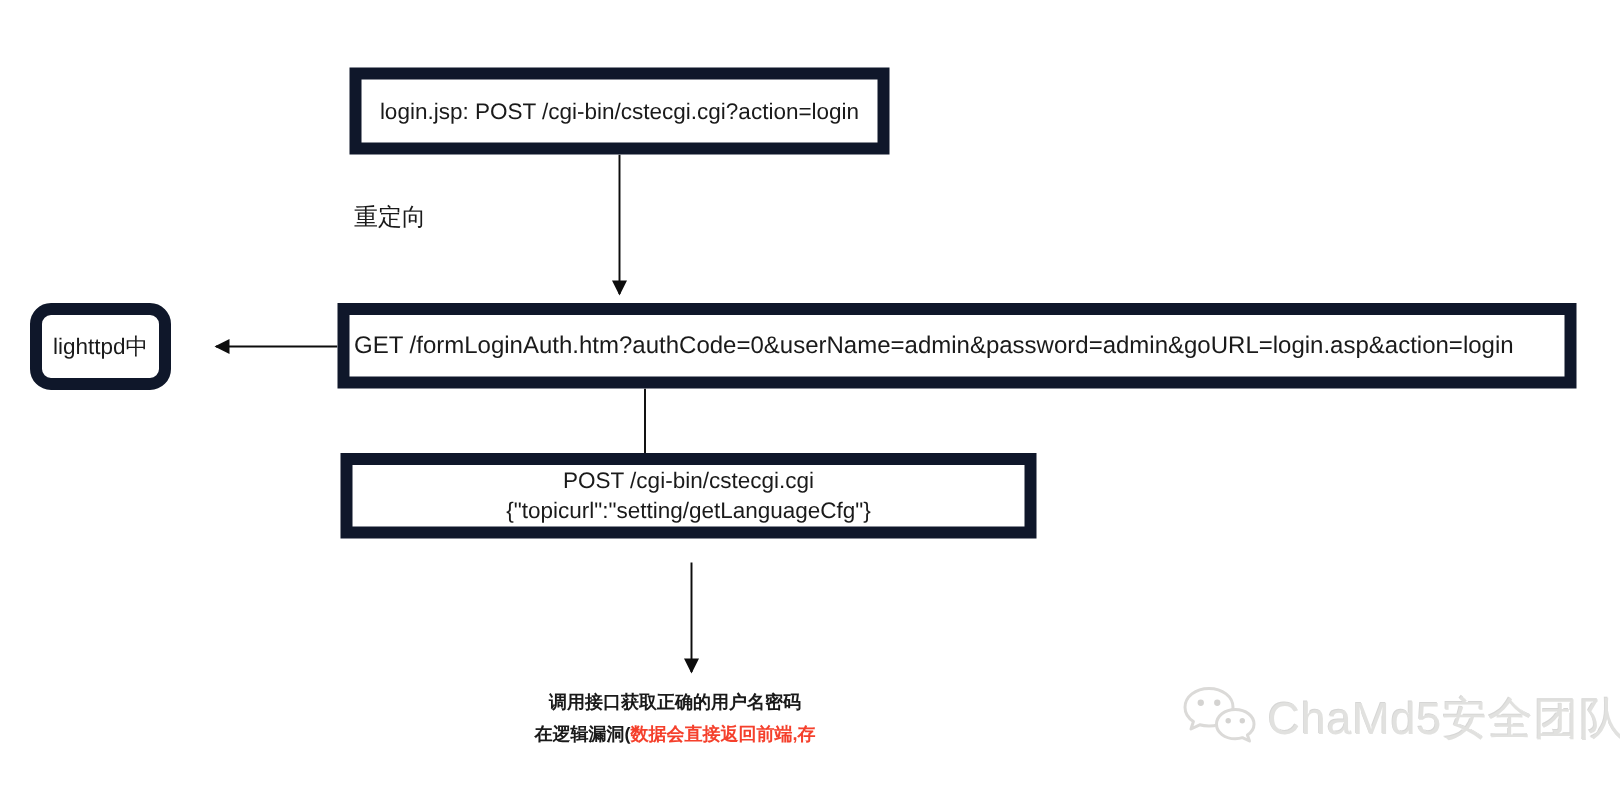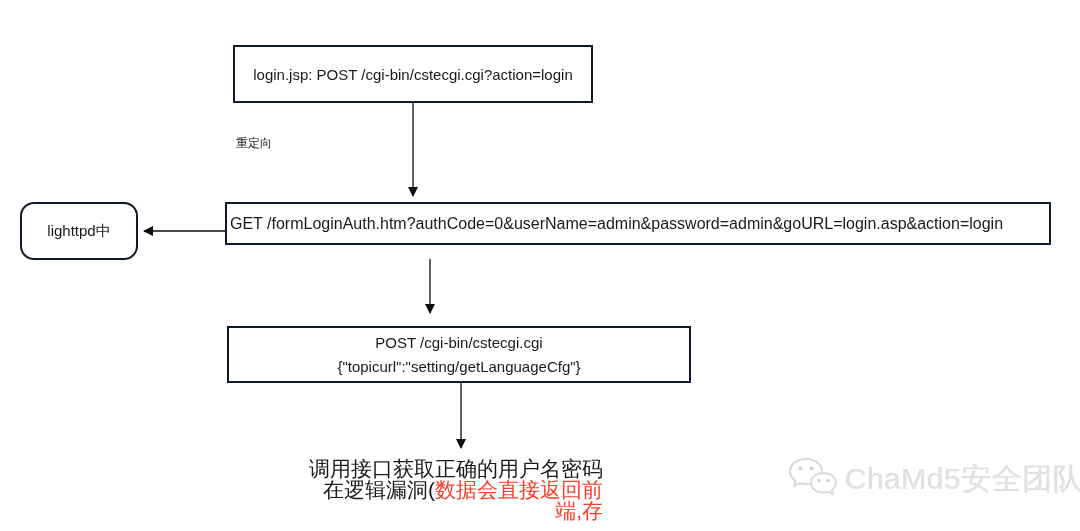--- a/index.html
+++ b/index.html
@@ -8,45 +8,45 @@
     width: 1080px;
     height: 531px;
     background: #ffffff;
     font-family: "Liberation Sans", sans-serif;
     overflow: hidden;
     color: #1a1a1a;
   }
   .box {
     position: absolute;
     box-sizing: border-box;
-    border: 2px solid #0f172a;
+    border: 8px solid #0f172a;
     background: #ffffff;
     color: #1a1a1a;
   }
   .two-line {
     display: flex;
     flex-direction: column;
     justify-content: space-evenly;
     align-items: center;
     text-align: center;
   }
   .top-box    { left: 233px; top: 45px;  width: 360px; height: 58px; font-size: 15px; }
-  .get-box    { left: 225px; top: 202px; width: 826px; height: 43px;
+  .get-box    { left: 225px; top: 202px; width: 826px; height: 57px;
                 display: flex; align-items: center; font-size: 16px; padding-left: 3px;
                 white-space: nowrap; }
-  .lighttpd-box { left: 20px; top: 202px; width: 118px; height: 58px; border-radius: 14px;
+  .lighttpd-box { left: 20px; top: 202px; width: 94px; height: 58px; border-radius: 14px;
                 display: flex; align-items: center; justify-content: center; font-size: 15px; }
-  .post-box   { left: 227px; top: 326px; width: 464px; height: 57px; font-size: 15px; }
+  .post-box   { left: 227px; top: 302px; width: 464px; height: 57px; font-size: 15px; }
   .redirect-label {
     position: absolute; left: 236px; top: 135px;
-    font-size: 12px; color: #1a1a1a;
+    font-size: 16px; color: #1a1a1a;
   }
   .conclusion {
     position: absolute; left: 297px; top: 458px; width: 306px;
-    text-align: right; font-size: 21px; line-height: 21px; color: #1a1a1a;
+    text-align: center; font-size: 12px; line-height: 21px; color: #1a1a1a; font-weight: bold;
   }
   .red { color: #f5402c; margin-top: 20px; }
   .connector-layer { position: absolute; left: 0; top: 0; width: 1080px; height: 531px; pointer-events: none; }
   .watermark {
     position: absolute; left: 786px; top: 456px;
     display: flex; align-items: center; gap: 5px;
   }
   .watermark-text {
     font-size: 30px; letter-spacing: 0.5px;
     color: #e1e1df;

